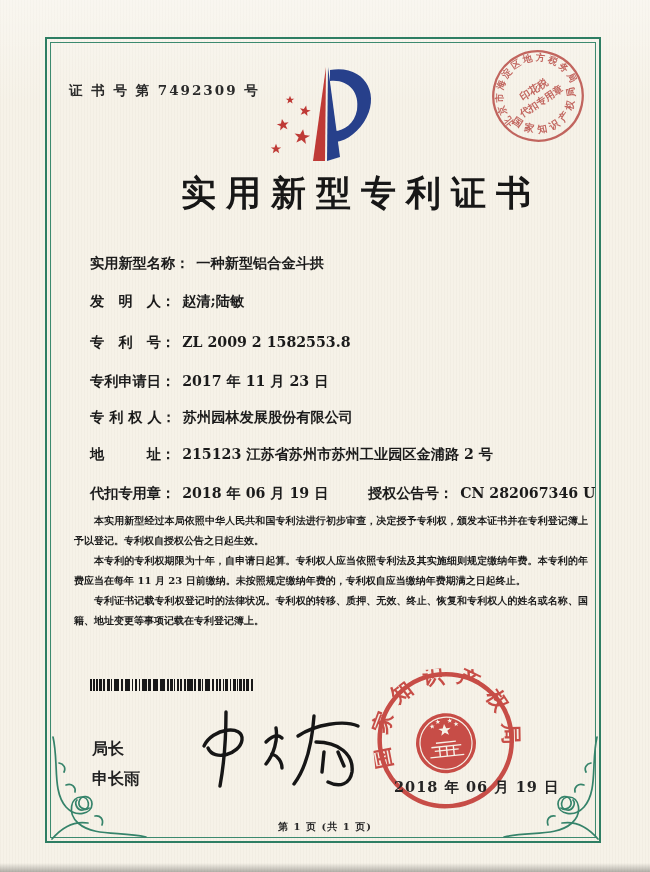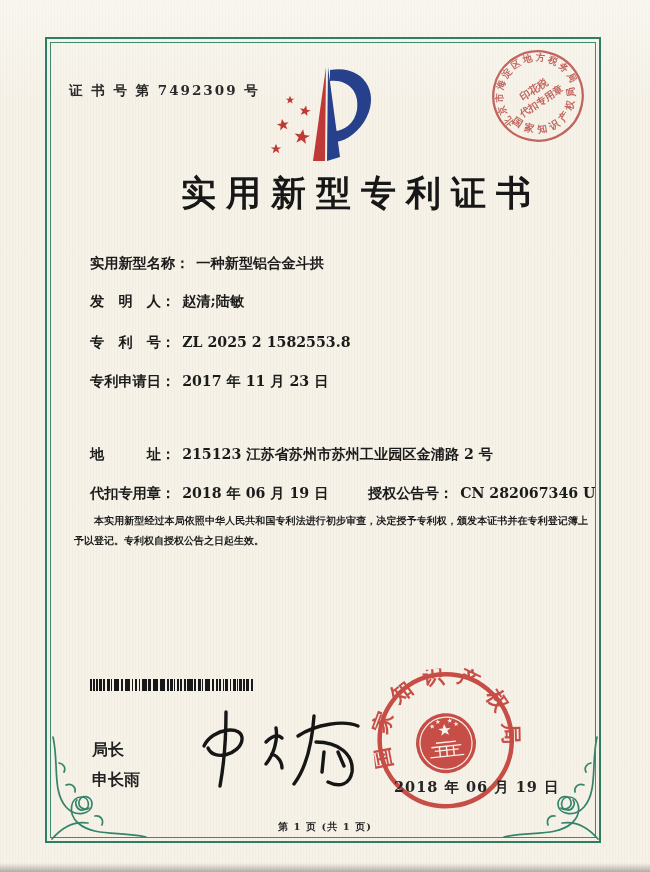--- a/index.html
+++ b/index.html
@@ -46,21 +46,21 @@
   .body-text p{margin:0;text-indent:2em;}
   .barcode{
     position:absolute;left:90px;top:679px;width:163px;height:12px;
     background:
       repeating-linear-gradient(90deg,#181818 0 1.5px,transparent 1.5px 3.5px),
       repeating-linear-gradient(90deg,#181818 0 1px,transparent 1px 6.5px),
       repeating-linear-gradient(90deg,#181818 0 2px,transparent 2px 9px);
   }
   .director{
     position:absolute;left:92px;top:735px;
-    font-family:Liberation Sans, sans-serif;
+    font-family:Liberation Mono, monospace;
     font-size:16px;font-weight:700;color:#222;line-height:30px;
   }
   .signature{position:absolute;left:182px;top:702px;width:186px;height:96px;}
   .seal{position:absolute;left:373px;top:668px;width:150px;height:150px;transform:rotate(-6deg);opacity:.92;}
   .seal-date{
     position:absolute;left:394px;top:778px;font-size:14.5px;font-weight:700;
     letter-spacing:1px;color:#242424;z-index:5;
   }
   .tax-stamp{position:absolute;left:486px;top:44px;width:104px;height:104px;transform:rotate(-33deg);opacity:.8;}
   .footer{
@@ -118,37 +118,42 @@
 
   <div class="title">实用新型专利证书</div>
 
   <div class="row" style="top:254px">
     <span>实用新型名称：</span><span class="val">一种新型铝合金斗拱</span>
   </div>
   <div class="row" style="top:292px">
     <span>发　明　人：</span><span class="val">赵清;陆敏</span>
   </div>
   <div class="row" style="top:333px">
-    <span>专　利　号：</span><span class="val">ZL 2025 2 1582553.8</span>
+    <span>专　利　号：</span><span class="val">ZL 2009 2 1582553.8</span>
   </div>
   <div class="row" style="top:372px">
     <span>专利申请日：</span><span class="val">2017 年 11 月 23 日</span>
+  </div>
+  <div class="row" style="top:408px">
+    <span>专 利 权 人：</span><span class="val">苏州园林发展股份有限公司</span>
   </div>
   <div class="row" style="top:445px">
     <span>地　　　址：</span><span class="val">215123 江苏省苏州市苏州工业园区金浦路 2 号</span>
   </div>
   <div class="row" style="top:484px">
     <span>代扣专用章：</span><span class="val">2018 年 06 月 19 日</span>
     <span class="pair-right">
       <span>授权公告号：</span><span class="val">CN 282067346 U</span>
     </span>
   </div>
 
   <div class="body-text">
     <p>本实用新型经过本局依照中华人民共和国专利法进行初步审查，决定授予专利权，颁发本证书并在专利登记簿上予以登记。专利权自授权公告之日起生效。</p>
+    <p>本专利的专利权期限为十年，自申请日起算。专利权人应当依照专利法及其实施细则规定缴纳年费。本专利的年费应当在每年 11 月 23 日前缴纳。未按照规定缴纳年费的，专利权自应当缴纳年费期满之日起终止。</p>
+    <p>专利证书记载专利权登记时的法律状况。专利权的转移、质押、无效、终止、恢复和专利权人的姓名或名称、国籍、地址变更等事项记载在专利登记簿上。</p>
   </div>
 
   <div class="barcode"></div>
 
   <div class="director">
     <div>局长</div>
     <div>申长雨</div>
   </div>
 
   <svg class="signature" viewBox="0 0 186 96">

